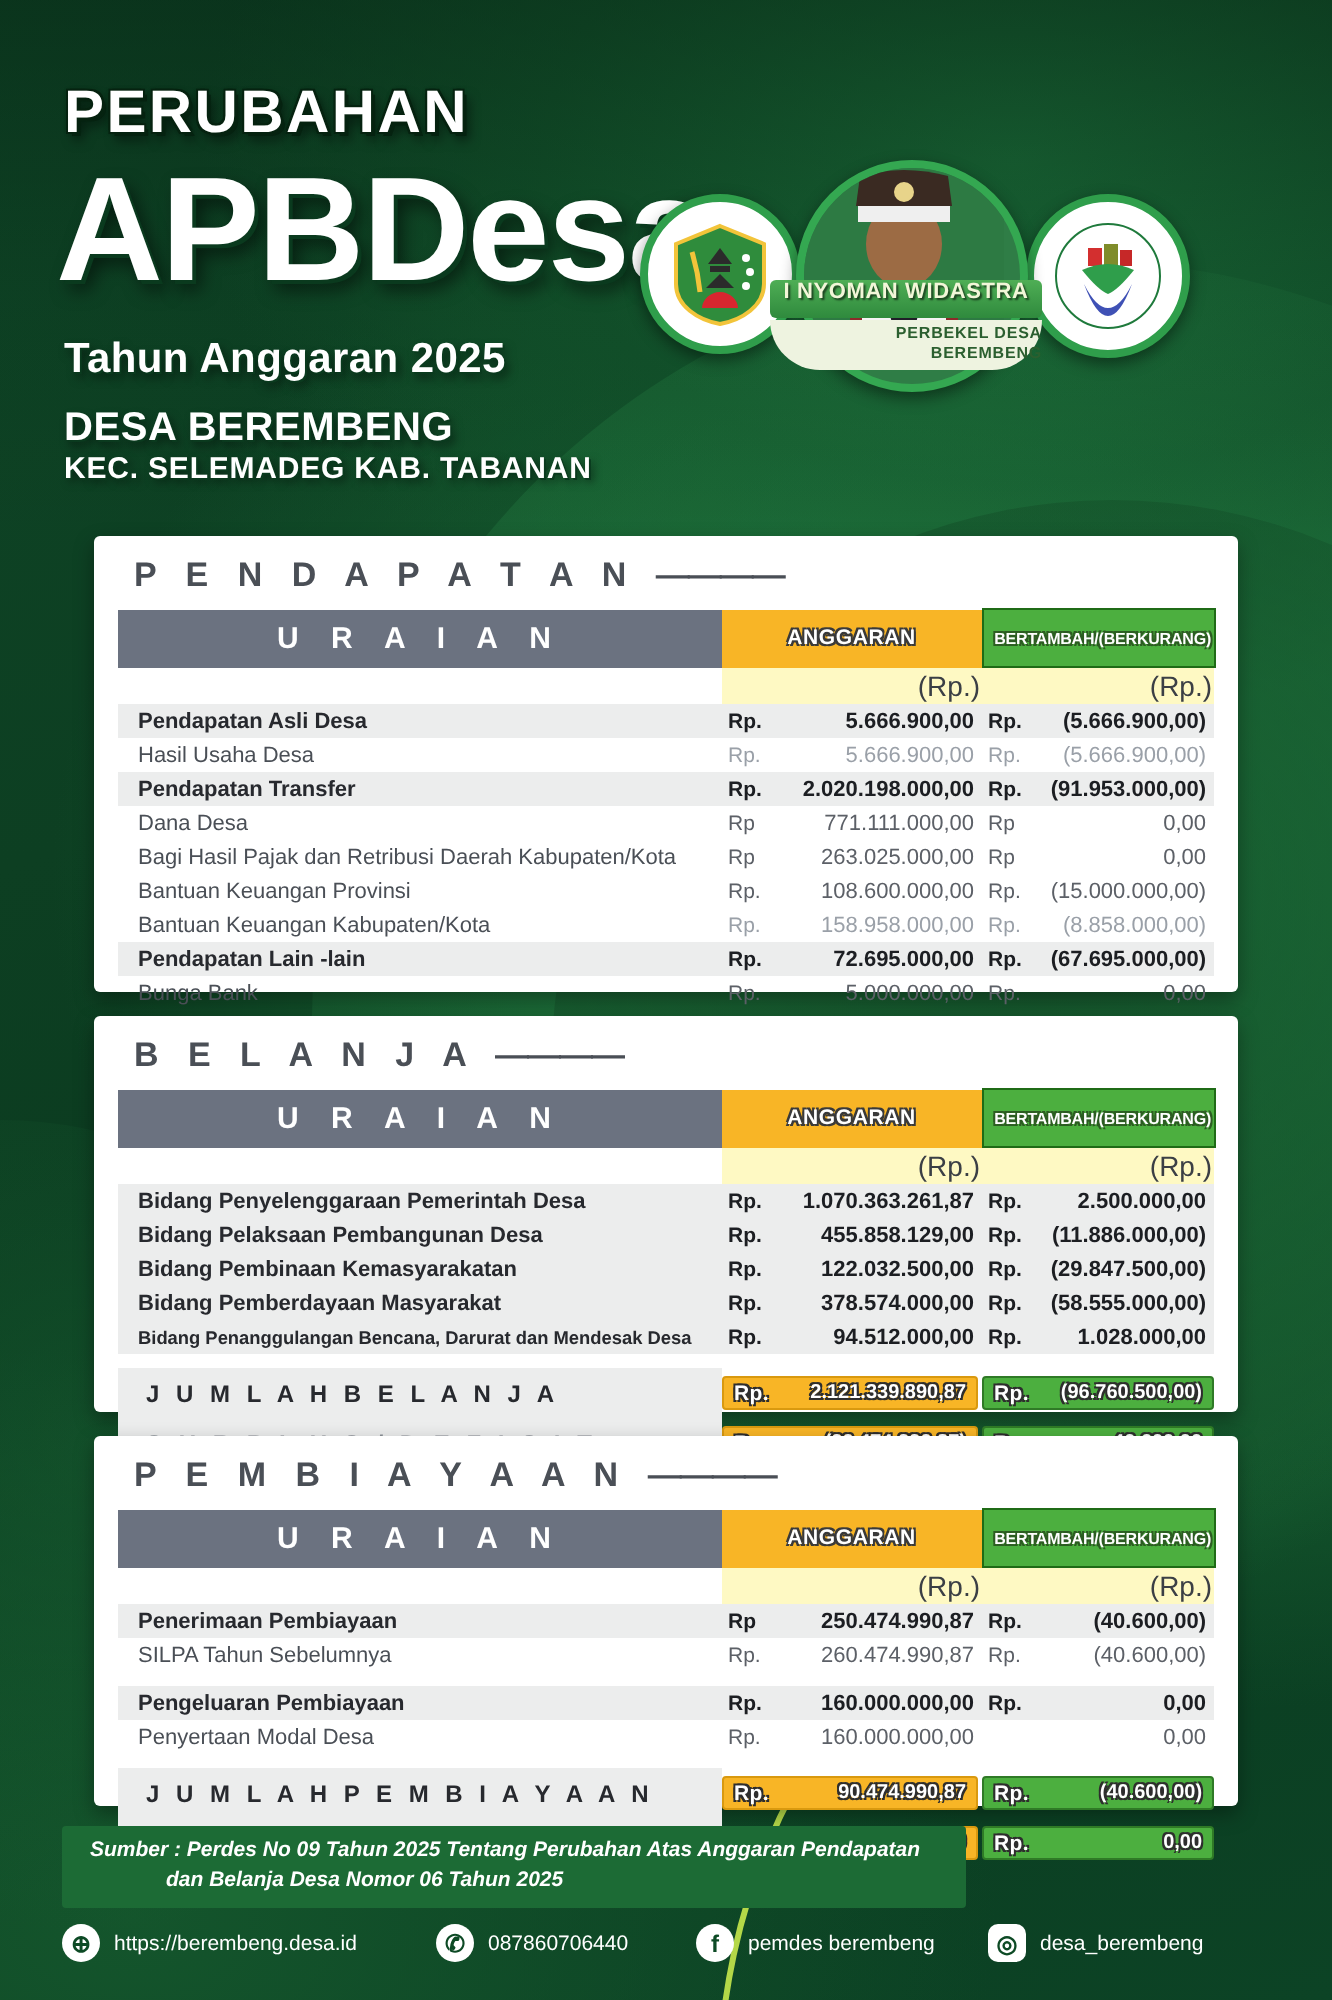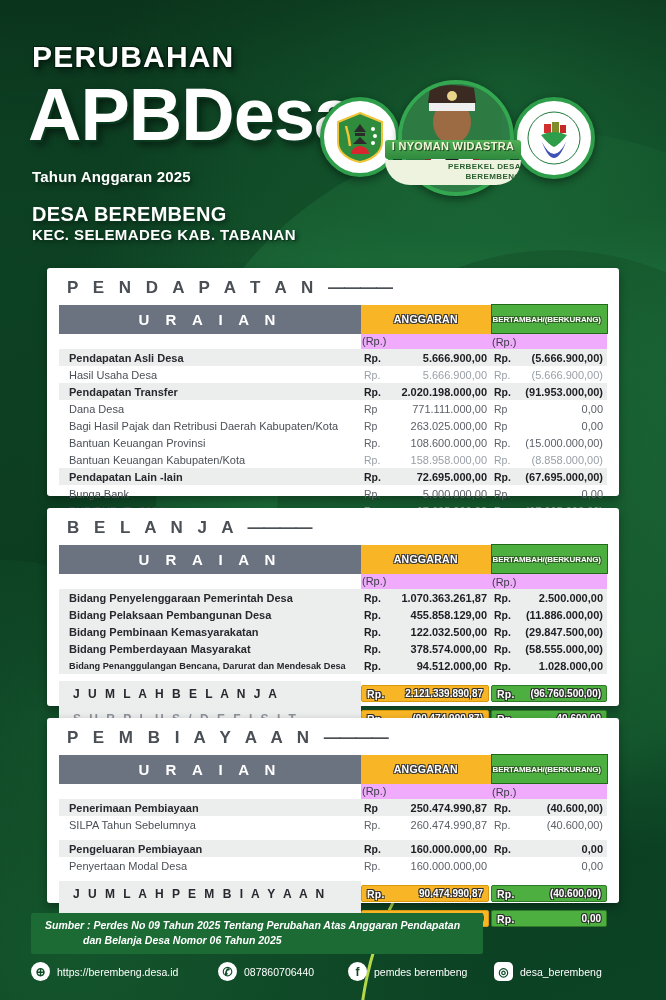--- a/index.html
+++ b/index.html
@@ -40,21 +40,21 @@
     font-size:30px;font-weight:bold;letter-spacing:1.2px;color:#ffffff;
     text-shadow:0 0 2px #07240f, 2px 2px 0 #062311, -1px -1px 0 #062311, 1px -1px 0 #062311, -1px 1px 0 #062311, 3px 4px 6px rgba(0,0,0,.55);
   }
   .h-apbdesa{
     position:absolute;left:28px;top:78px;
     font-size:74px;line-height:74px;font-weight:bold;color:#ffffff;letter-spacing:-1px;
     text-shadow:2px 2px 0 #0a3a1e, 4px 5px 9px rgba(0,0,0,.55);
   }
   .h-tahun{
     position:absolute;left:32px;top:168px;
-    font-size:15px;font-weight:bold;color:#ffffff;letter-spacing:.2px;
+    font-size:21px;font-weight:bold;color:#ffffff;letter-spacing:.2px;
     text-shadow:1px 1px 0 #0a3a1e, 2px 3px 5px rgba(0,0,0,.5);
   }
   .h-desa{
     position:absolute;left:32px;top:203px;
     font-size:20px;font-weight:bold;color:#ffffff;letter-spacing:.3px;
     text-shadow:1px 1px 0 #0a3a1e, 2px 3px 5px rgba(0,0,0,.5);
   }
   .h-kec{
     position:absolute;left:32px;top:226px;
     font-size:15px;font-weight:bold;color:#ffffff;letter-spacing:.4px;
@@ -93,23 +93,23 @@
   table.t col.c3{width:108px;}
   table.t col.c4{width:24px;}
   table.t col.c5{width:92px;}
 
   .hdr-uraian{background:#6b7280;color:#fff;font-size:15px;font-weight:bold;letter-spacing:6px;
     text-align:center;height:26px;vertical-align:middle;}
   .hdr-ang{background:#f8b526;color:#fff;font-size:10.5px;font-weight:bold;text-align:center;
     height:26px;vertical-align:middle;letter-spacing:.3px;
     text-shadow:1px 1px 0 #3a3a3a,-1px -1px 0 #3a3a3a,1px -1px 0 #3a3a3a,-1px 1px 0 #3a3a3a;}
   .hdr-ber{background:#4caf3f;border:1px solid #1f6b16;color:#fff;font-size:8px;font-weight:bold;
-    text-align:left;height:26px;vertical-align:middle;letter-spacing:-.1px;
+    text-align:right;height:26px;vertical-align:middle;letter-spacing:-.1px;
     text-shadow:1px 1px 0 #2c5c22,-1px -1px 0 #2c5c22,1px -1px 0 #2c5c22,-1px 1px 0 #2c5c22;}
-  .sub-rp{background:#f0abfc;color:#3b3f45;font-size:11px;text-align:left;height:13px;vertical-align:middle;}
+  .sub-rp{background:#fef9c3;color:#3b3f45;font-size:14px;text-align:right;height:13px;vertical-align:middle;}
   .sub-blank{height:13px;}
 
   td.lbl{font-size:11px;color:#4a4f56;padding:1px 4px 1px 10px;height:15px;vertical-align:middle;white-space:nowrap;}
   td.lbl.bold{font-weight:bold;color:#27292e;}
   td.lbl.tiny{font-size:9.2px;font-weight:bold;color:#27292e;}
   td.rp{font-size:10.5px;color:#5c6067;text-align:left;vertical-align:middle;padding-left:3px;}
   td.rp.bold{font-weight:bold;color:#1c1e22;}
   td.val{font-size:11px;color:#5c6067;text-align:right;padding-right:4px;vertical-align:middle;white-space:nowrap;}
   td.val.bold{font-weight:bold;color:#1c1e22;}
   td.val.muted, td.rp.muted{color:#9aa0a8;}

